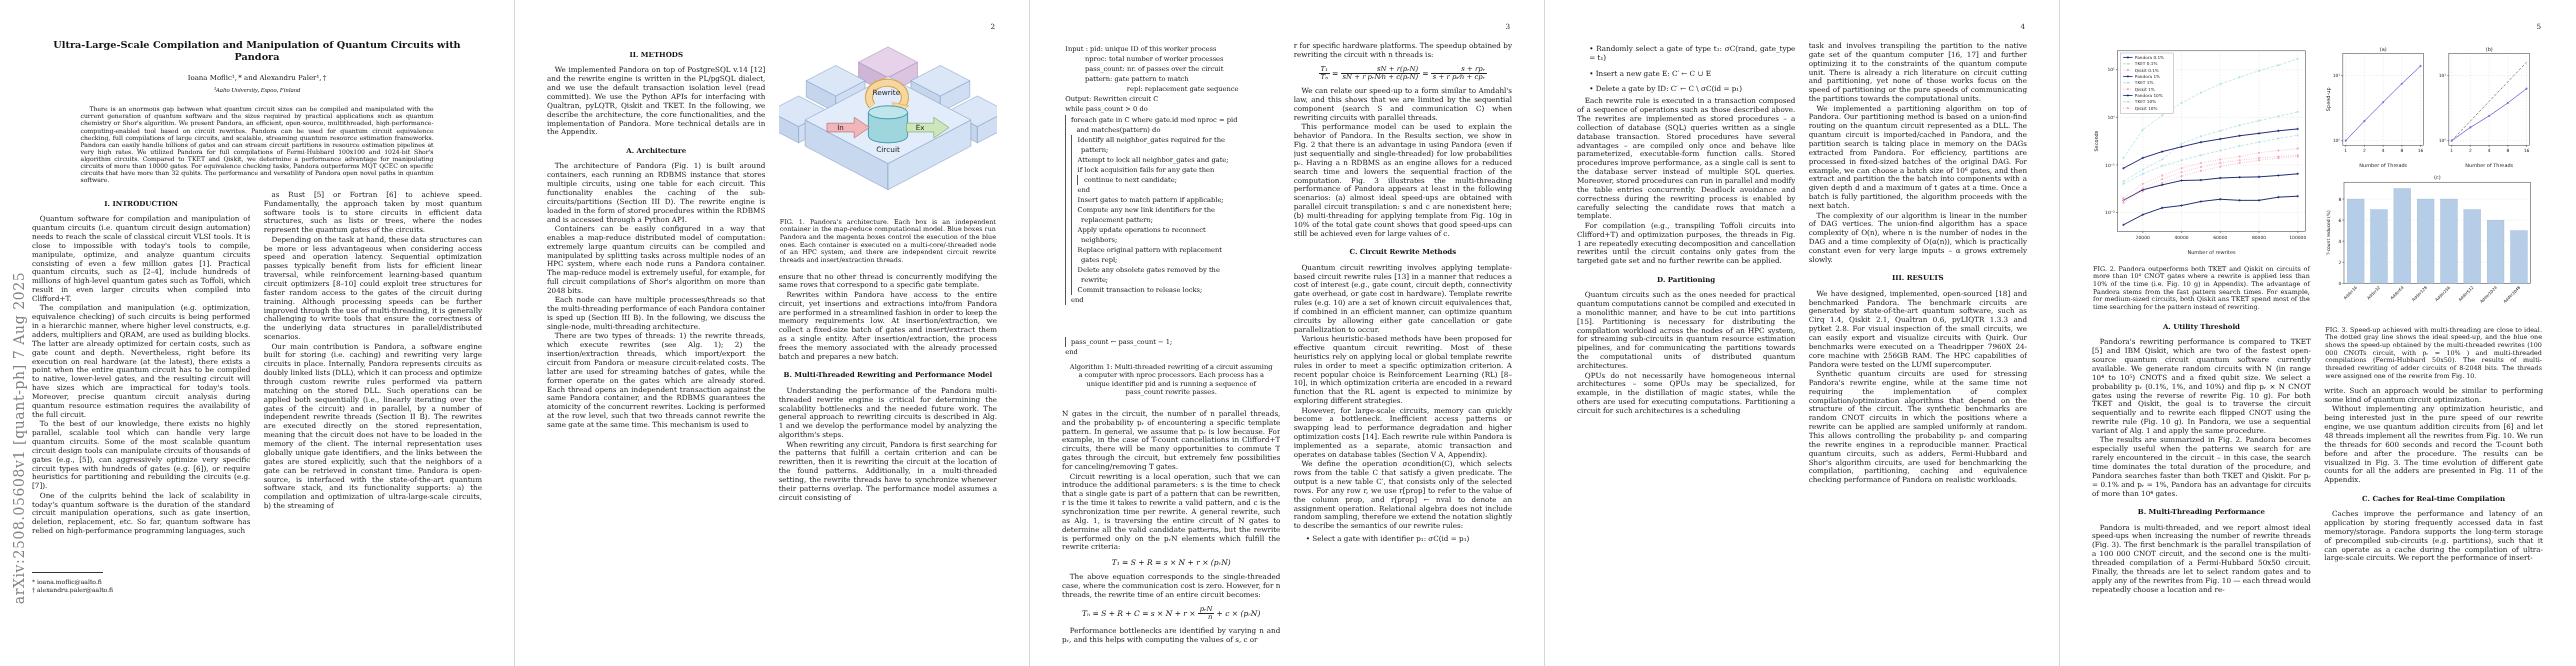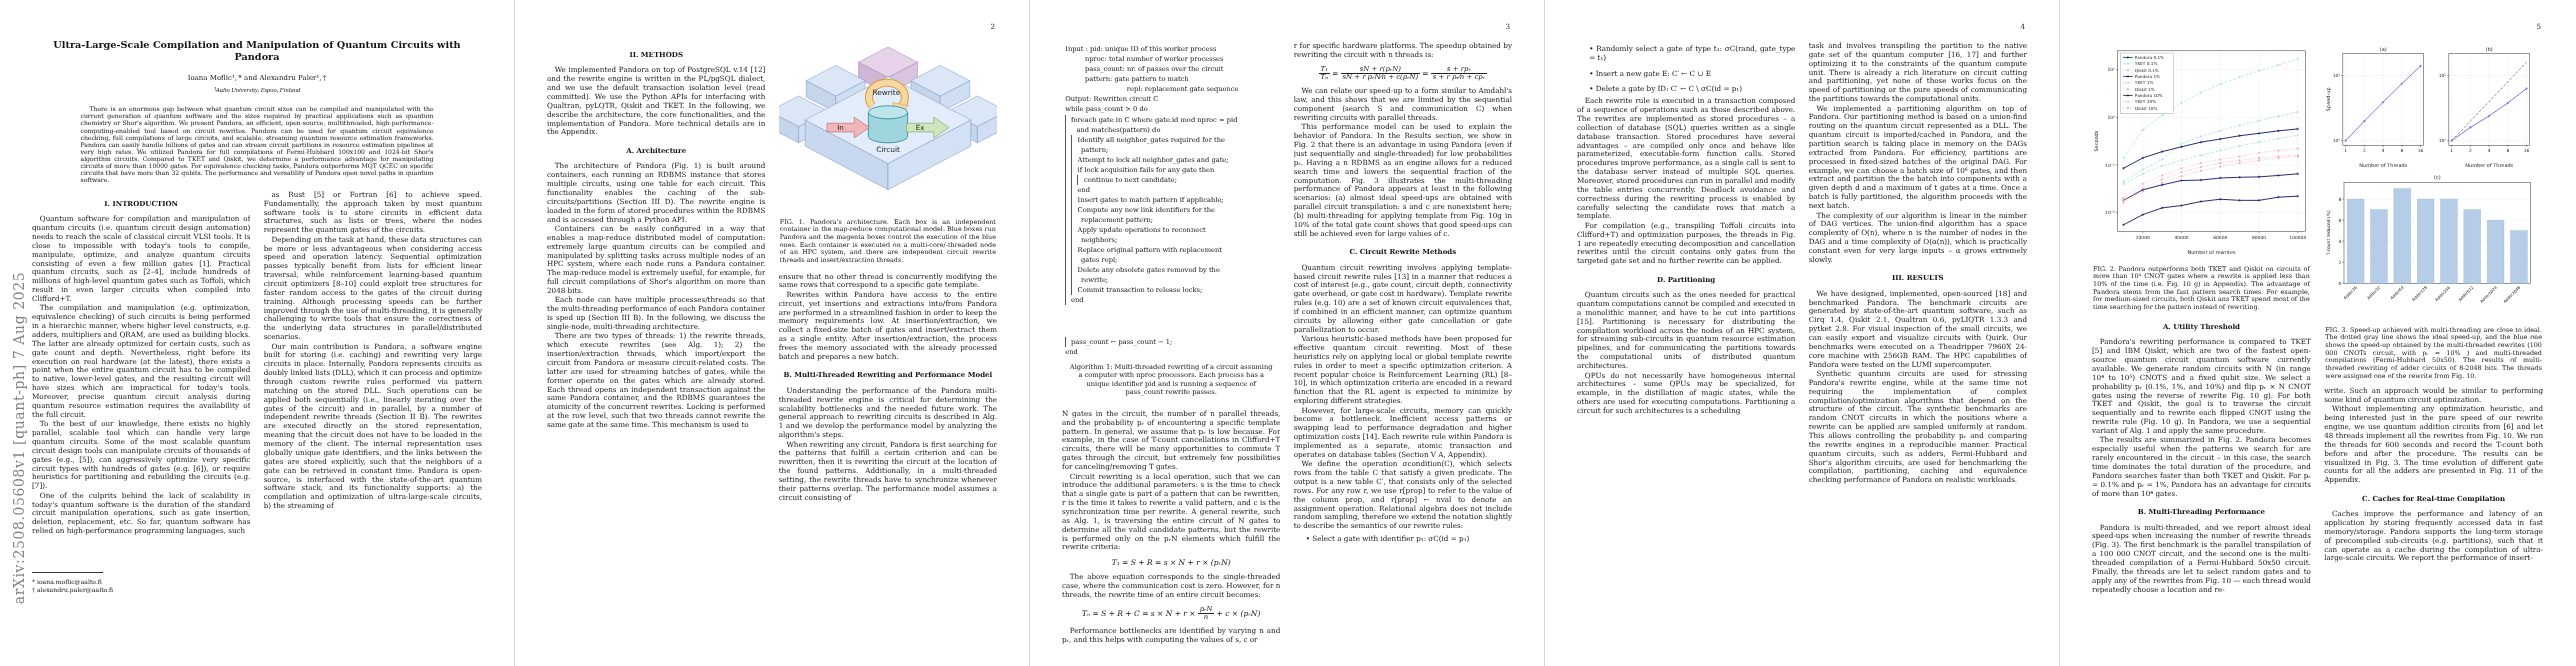--- a/index.html
+++ b/index.html
@@ -11,21 +11,21 @@
   .cont{padding-top:42px;}
   .cols{display:flex;gap:13.3px;padding:0 32px;}
   .col{flex:1;min-width:0;display:flex;flex-direction:column;overflow:hidden;}
   .p1cols{height:429px;}
   .ccols{height:618px;}
   p.body{font-size:7.2px;line-height:1.23;text-align:justify;text-indent:7.8px;margin:0 0 0.6px 0;}
   p.nofirst{text-indent:0;}
   p.bullet{text-indent:0;padding-left:12.2px;margin:3.3px 0;}
   .sech{text-align:center;font-weight:bold;font-size:7px;line-height:1.25;margin:9px 3.3px 6.7px;}
   .eq{ text-align:center;font-style:italic;font-size:7.5px;margin:5.6px 0;}
-  .frac{display:inline-block;vertical-align:middle;text-align:center;line-height:1.08;font-size:0.92em;}
+  .frac{display:inline-block;vertical-align:middle;text-align:right;line-height:1.08;font-size:0.92em;}
   .frac .ft{display:block;border-bottom:0.6px solid #222;padding:0 1.7px;}
   .frac .fb{display:block;padding:0 1.7px;}
   .figcap{font-size:6.4px;line-height:1.2;text-align:justify;margin:4.4px 1.1px 2.2px;}
   .figwrap{margin:1.1px 0 2.2px;}
   
   .p1head{padding-top:39px;text-align:center;}
   .title{font-size:9.7px;font-weight:bold;margin:0 50px;line-height:1.25;}
   .authors{font-size:7px;margin-top:11px;}
   .affil{font-size:6.4px;font-style:italic;margin-top:3.9px;font-family:Liberation Serif, serif;}
   .abstract{width:353px;margin:12.2px auto 0;font-size:6.1px;line-height:1.16;text-align:justify;text-indent:9px;}

